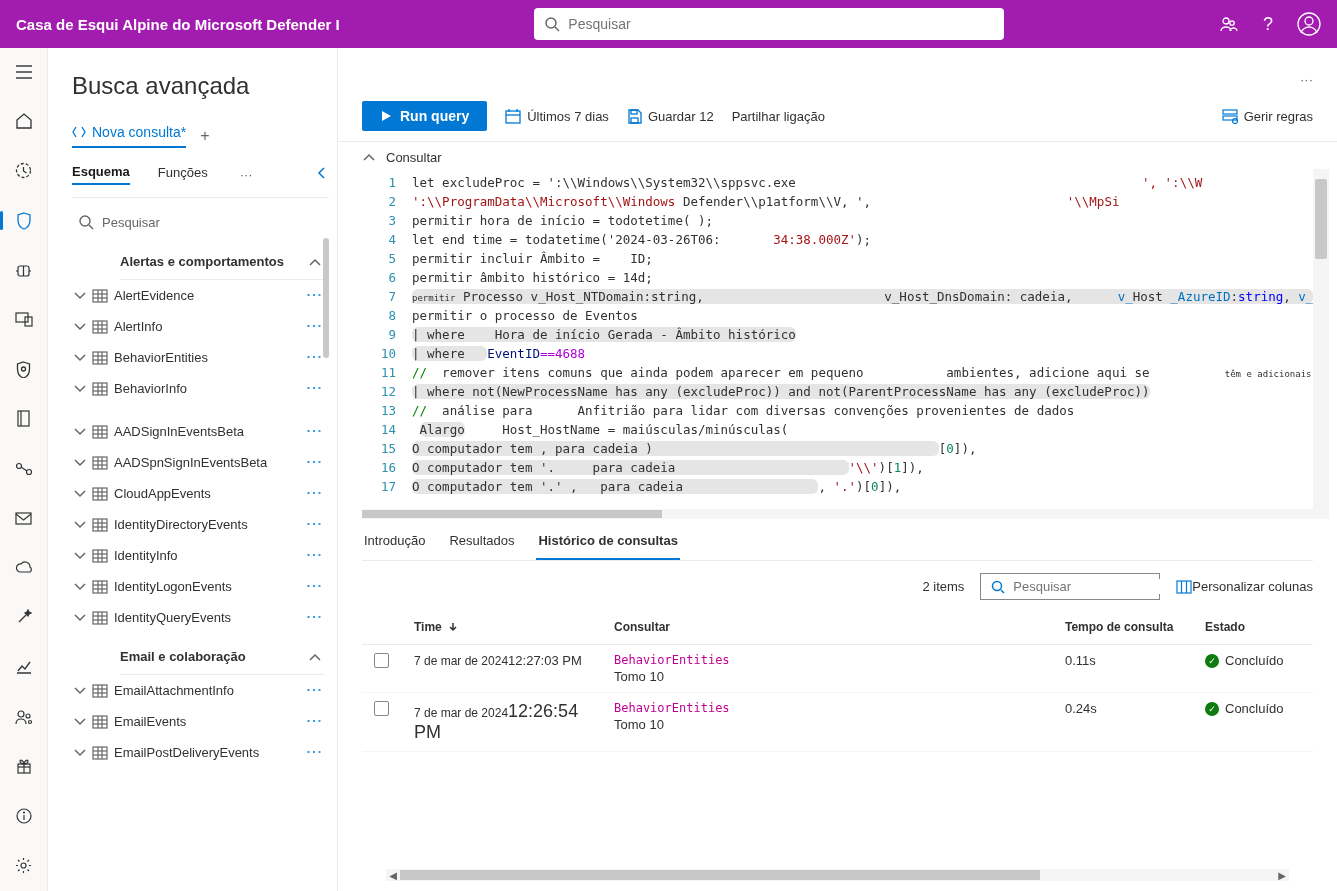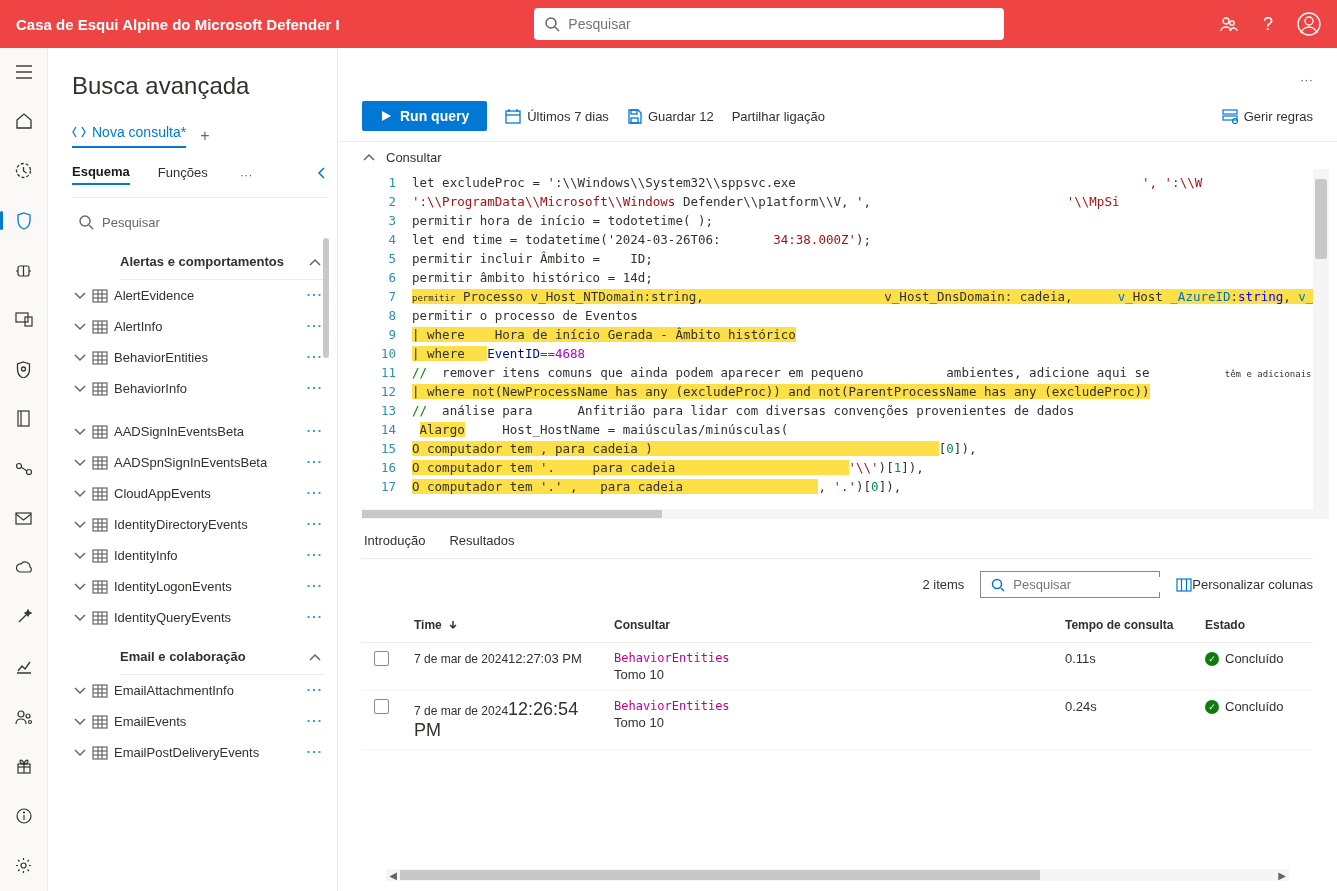--- a/index.html
+++ b/index.html
@@ -1,17 +1,17 @@
 <!DOCTYPE html>
 <html><head>
 <meta charset="utf-8">
 <style>
 * { box-sizing: border-box; margin: 0; padding: 0; }
 body { font-family: 'Segoe UI', Tahoma, sans-serif; font-size: 13px; color: #323130; background: #fff; overflow: hidden; }
-.header { height: 48px; background: #ef4444; display: flex; align-items: center; padding: 0 16px; color: #fff; }
+.header { height: 48px; background: #a21caf; display: flex; align-items: center; padding: 0 16px; color: #fff; }
 .brand { font-size: 15px; font-weight: 600; flex-shrink: 0; }
 .search-box { margin-left: auto; margin-right: auto; width: 470px; height: 32px; background: #fff; border-radius: 4px; display: flex; align-items: center; padding: 0 10px; }
 .search-box svg { width: 16px; height: 16px; margin-right: 8px; }
 .search-box input { border: none; outline: none; flex: 1; font-size: 14px; color: #666; }
 .hdr-icons { display: flex; gap: 24px; align-items: center; margin-left: 20px; }
 .hdr-icons span { cursor: pointer; display: flex; align-items: center; }
 .layout { display: flex; height: calc(100vh - 48px); }
 .rail { width: 48px; background: #faf9f8; border-right: 1px solid #edebe9; display: flex; flex-direction: column; align-items: center; padding-top: 10px; gap: 22px; }
 .rail .it { width: 32px; height: 32px; display: flex; align-items: center; justify-content: center; cursor: pointer; border-radius: 3px; position: relative; }
 .rail .it.active::before { content:''; position: absolute; left:-8px; top:4px; bottom:4px; width:3px; background:#0078d4; border-radius:2px; }
@@ -46,21 +46,21 @@
 .query-hdr .chev-up { transform: rotate(180deg); cursor:pointer; }
 .editor { flex-shrink:0; height: 340px; display:flex; font-family: Consolas, monospace; font-size: 12.5px; position:relative; margin: 0 8px 0 24px; }
 .gutter { width: 44px; text-align:right; color:#2b91af; padding: 4px 10px 4px 0; background:#fff; line-height: 19px; user-select:none; }
 .gutter div { height: 19px; }
 .code { flex:1; padding: 4px 6px; line-height:19px; white-space: pre; overflow:hidden; position:relative; }
 .code .ln { height: 19px; display:block; }
 .str { color:#a31515; }
 .kw { color:#0000ff; }
 .num { color:#098658; }
 .id { color:#001080; }
-.sel { background:#fde047; }
+.sel { background:#e5e5e5;border-radius:6px; }
 .cmt { color:#008000; }
 .pink { color:#af00db; }
 .lblue { color:#0070c1; }
 .scroll-track { position:absolute; right:0; top:0; bottom:0; width:16px; background:#f5f5f5; }
 .scroll-thumb { position:absolute; right:2px; top:10px; width:12px; height:80px; background:#c8c8c8; border-radius:2px; }
 .hscroll { height:10px; background:#f5f5f5; margin: 0 8px 4px 24px; position:relative; }
 .hscroll .thumb { position:absolute; left:0; width:300px; top:1px; height:8px; background:#c8c8c8; }
 .results { padding: 0 24px; display:flex; flex-direction:column; flex:1; overflow:hidden; }
 .res-tabs { display:flex; gap:20px; border-bottom:1px solid #edebe9; margin-bottom:10px; }
 .res-tabs .t { padding: 10px 2px; cursor:pointer; font-size:13px; }
@@ -546,20 +546,21 @@
         </div>
     </div>
     <div class="hscroll">
         <div class="thumb"></div>
       </div>
 
     <div class="results">
       <div class="res-tabs">
         <div class="t">Introdução</div>
         <div class="t">Resultados</div>
+        <div class="t active">Histórico de consultas</div>
       </div>
       <div class="res-bar">
         <div class="items-count"><span>2</span>&nbsp;<span>items</span></div>
         <div class="res-search">
           <svg width="14" height="14" viewBox="0 0 14 14" fill="none" stroke="#0078d4" stroke-width="1.5">
               <circle cx="6" cy="6" r="4.5"></circle>
               <line x1="10" y1="10" x2="13" y2="13"></line>
             </svg>
           <input placeholder="Pesquisar" style="">
         </div>

